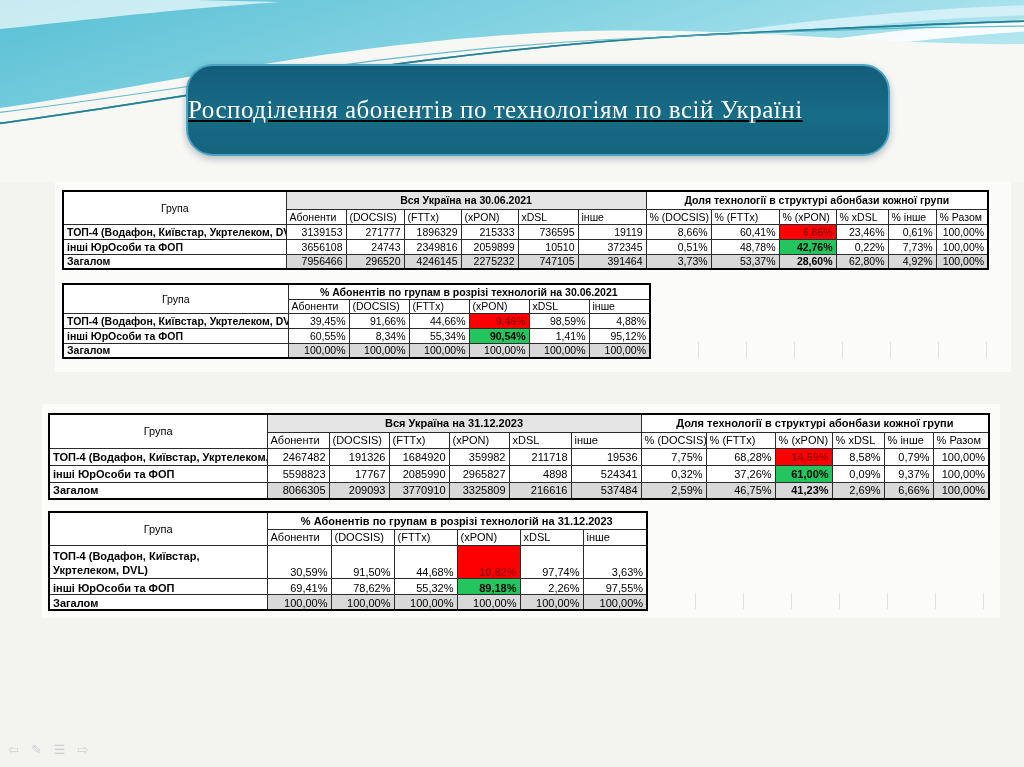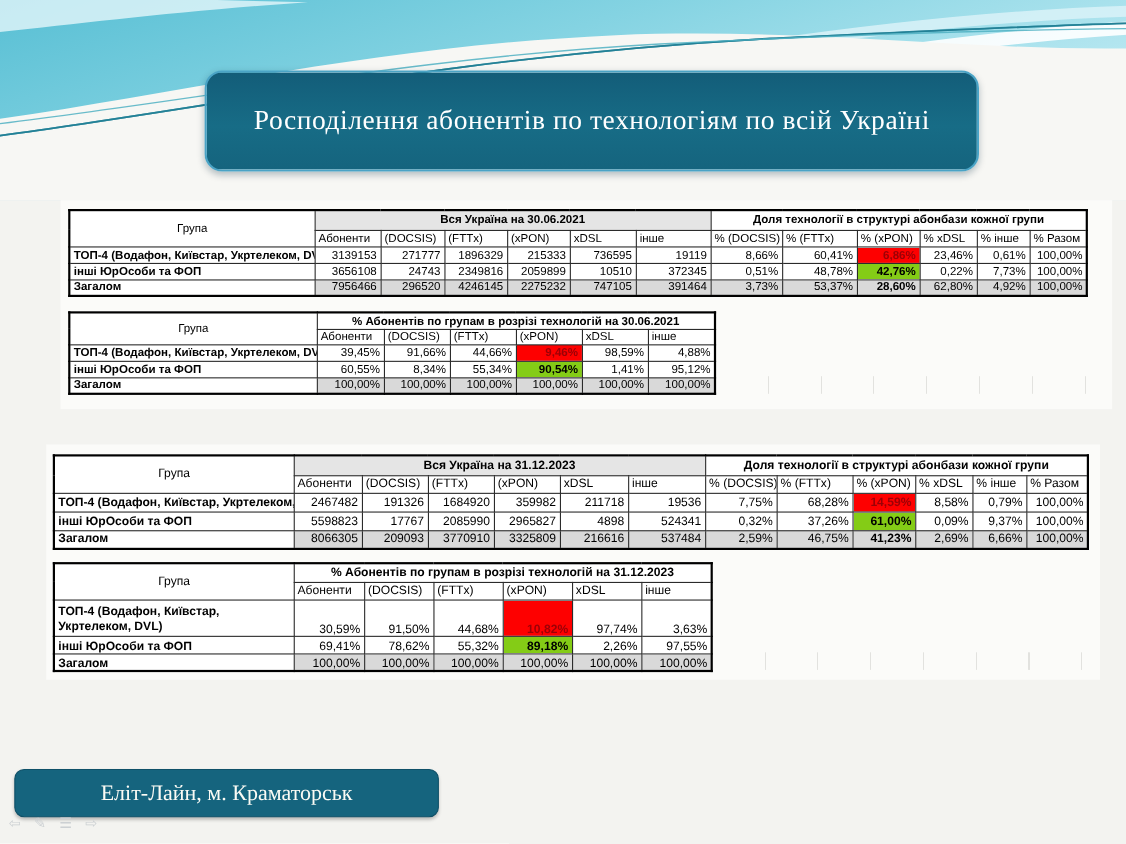--- a/index.html
+++ b/index.html
@@ -11,23 +11,23 @@
   .panel{position:absolute;background:#fbfbf9;}
   .p1{left:55px;top:182px;width:956px;height:190px;}
   .p2{left:42px;top:404px;width:958px;height:214px;}
   .gridstrip{position:absolute;height:16px;
     background-image:repeating-linear-gradient(to right,#e2e2df 0 1px,transparent 1px 48px);}
   .g1{left:650px;top:342px;width:338px;}
   .g2{left:647px;top:593px;width:338px;}
 
   .titlebox{position:absolute;left:186px;top:64px;width:700px;height:88px;
     background:linear-gradient(180deg,#135d79 0%,#176c86 55%,#15647e 100%);
-    border:2px solid #4aa3c5;border-radius:16px;
-    display:flex;align-items:center;justify-content:center;
-    box-shadow:0 3px 7px rgba(0,40,60,.28);}
+    border:2px solid #4aa3c5;border-radius:27px;
+    display:flex;align-items:center;
+    box-shadow:0 3px 7px rgba(0,40,60,.28);text-decoration:underline;}
   .titletext{font-family:"Liberation Serif",serif;font-size:25px;color:#ffffff;letter-spacing:.5px;}
 
   .footerbox{position:absolute;left:13px;top:699px;width:384px;height:42px;
     background:#15647e;border:1px solid #0f5068;border-radius:9px;
     display:flex;align-items:center;justify-content:center;
     box-shadow:0 2px 3px rgba(0,0,0,.22);}
   .footertext{font-family:"Liberation Serif",serif;font-size:20px;color:#fbfbf5;}
 
   .controls{position:absolute;left:8px;top:743px;display:flex;gap:12px;
     color:#ccd0d3;font-size:13px;font-family:"DejaVu Sans",sans-serif;}
@@ -38,21 +38,21 @@
   .xl td,.xl th{border:1px solid #2b2b2b;padding:0 3px;overflow:hidden;white-space:nowrap;
     font-weight:normal;color:#000;}
   .xl .sect{font-weight:bold;text-align:center;}
   .xl .peach{background:#e5e5e5;}
   .xl .colh{text-align:left;}
   .xl .gcell{text-align:center;vertical-align:middle;}
   .xl .rlabel{font-weight:bold;text-align:left;}
   .xl .num{text-align:right;}
   .xl .gray{background:#d9d9d9;}
   .xl .hl-red{background:#fe0000;color:#9c0006;font-weight:bold;}
-  .xl .hl-green{background:#84cc16;font-weight:bold;}
+  .xl .hl-green{background:#22c55e;font-weight:bold;}
   .xl .hl-bold{font-weight:bold;}
   .xl .wraplbl{white-space:normal;line-height:1.25;}
   table.vbottom td{vertical-align:bottom;}
 </style>
 </head>
 <body>
 
 <div class="slide">
 
   <svg class="wavebg" width="1024" height="182" viewBox="0 0 1024 182">
@@ -354,23 +354,20 @@
             <td class="num gray">100,00%</td>
             <td class="num gray">100,00%</td>
             <td class="num gray">100,00%</td>
             <td class="num gray">100,00%</td>
             <td class="num gray">100,00%</td>
           </tr>
         </tbody>
       </table>
     </div>
 
-  <div class="footerbox">
-    <div class="footertext">Еліт-Лайн, м. Краматорськ</div>
-  </div>
 
   <div class="controls">
     <span class="ctl">⇦</span>
     <span class="ctl">✎</span>
     <span class="ctl">☰</span>
     <span class="ctl">⇨</span>
   </div>
 </div>
 
 </body></html>

